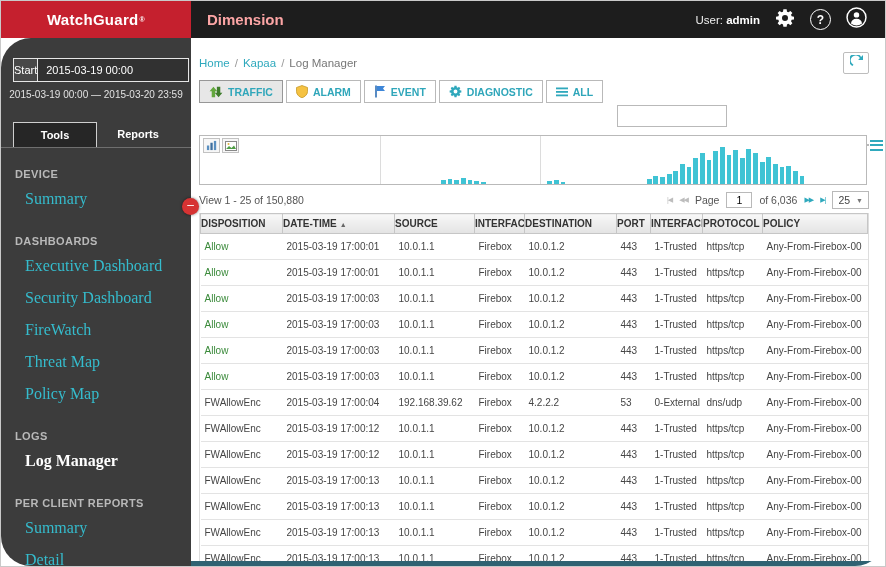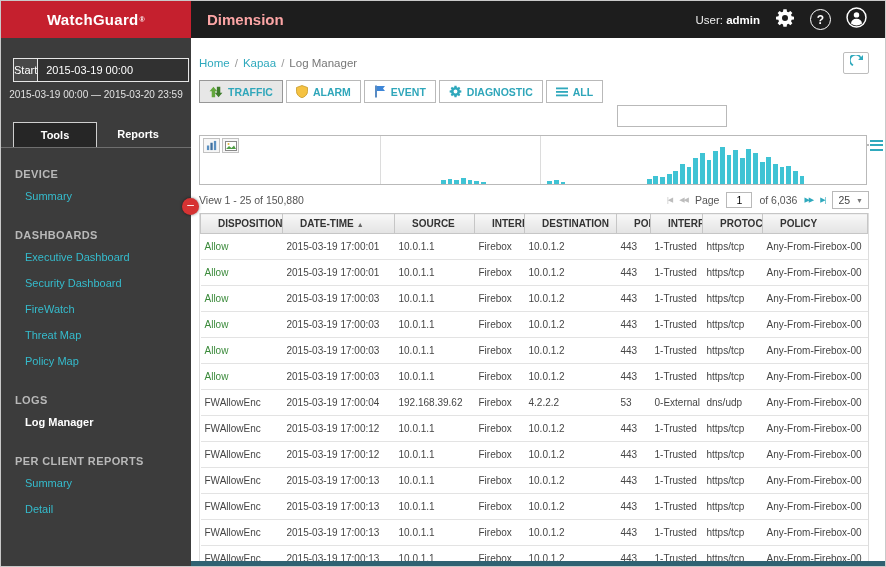--- a/index.html
+++ b/index.html
@@ -12,34 +12,34 @@
         justify-content:center;font-weight:bold;font-size:15px;letter-spacing:.3px;}
   .logo sup{font-size:7px;margin-left:1px;}
   .app-title{color:#fca5a5;font-size:15px;font-weight:bold;margin-left:16px;}
   .top-right{margin-left:auto;display:flex;align-items:center;gap:15px;padding-right:18px;}
   .user-text{color:#eee;font-size:11.5px;}
   .user-text b{font-weight:bold;color:#fff;}
   .round-icon{width:21px;height:21px;border:1.5px solid #fff;border-radius:50%;color:#fff;display:flex;
         align-items:center;justify-content:center;font-size:12px;font-weight:bold;background:transparent;}
   .flat-icon{display:flex;align-items:center;}
   
-  .body-wrap{flex:1;display:flex;position:relative;overflow:hidden;}
+  .body-wrap{flex:1;display:flex;position:relative;overflow:hidden;border-radius:30px;}
   
   .sidebar{width:190px;background:#3c3c3c;flex:none;padding-top:20px;overflow:hidden;}
   .date-row{display:flex;margin:0 12px 7px;height:24px;}
   .date-label{width:50px;border:1px solid #e6e6e6;border-right:none;color:#fff;font-size:11px;display:flex;
         align-items:center;justify-content:center;background:#484848;}
   .date-value{flex:1;border:1px solid #e6e6e6;background:#313131;color:#fff;font-size:11px;
         padding-left:8px;font-family:inherit;outline:none;}
   .range-text{color:#e2e2e2;font-size:10px;text-align:center;margin-top:4px;}
   .side-tabs{display:flex;margin-top:22px;border-bottom:1px solid #6f6f6f;padding:0 12px;}
   .side-tab{flex:1;text-align:center;color:#fff;font-size:11px;font-weight:bold;padding:6px 0;cursor:pointer;}
   .side-tab.active{background:#262626;border:1px solid #cfcfcf;border-bottom:none;}
   .nav-title{color:#b9b9b9;font-size:11px;font-weight:bold;letter-spacing:.4px;margin:20px 14px 3px;}
-  .nav-item{color:#35bccd;font-size:11px;padding:7px 14px 7px 24px;cursor:pointer;}
+  .nav-item{color:#35bccd;font-size:16px;padding:7px 14px 7px 24px;cursor:pointer;font-family:Liberation Serif, serif;}
   .nav-item.active{color:#fff;font-weight:bold;}
   .collapse-btn{position:absolute;left:181px;top:160px;width:17px;height:17px;border-radius:50%;
         background:#d63333;color:#fff;font-size:12px;line-height:14px;text-align:center;z-index:9;
         box-shadow:0 0 3px rgba(0,0,0,.55);cursor:pointer;}
   
   .main{flex:1;display:flex;flex-direction:column;padding-left:8px;position:relative;overflow:hidden;background:#fff;}
   .crumb-row{display:flex;align-items:center;margin:14px 16px 0 0;height:22px;flex:none;}
   .crumb-link{color:#2fa9bd;font-size:11.5px;text-decoration:none;cursor:pointer;}
   .crumb-sep{color:#999;font-size:11.5px;margin:0 5px;}
   .crumb-cur{color:#777;font-size:11.5px;}
@@ -77,21 +77,21 @@
   .pg-icon.enabled{color:#2fa9bd;}
   .page-input{width:26px;height:16px;border:1px solid #b9b9b9;font-size:10.5px;text-align:center;
         outline:none;font-family:inherit;}
   .size-select{border:1px solid #b9b9b9;height:18px;display:flex;align-items:center;padding:0 5px;gap:6px;
         color:#444;font-size:10.5px;background:#fff;cursor:pointer;}
   .size-select .arrow{font-size:7px;color:#777;}
   
   .table-wrap{flex:1;overflow:hidden;margin-right:16px;border-left:1px solid #ddd;border-right:1px solid #ddd;}
   table{width:100%;border-collapse:collapse;table-layout:fixed;}
   th{background:linear-gradient(#f8f8f8,#e3e3e3);border:1px solid #c6c6c6;font-size:10px;color:#333;
-        text-align:left;padding:4px 17px;white-space:nowrap;overflow:hidden;font-weight:bold;cursor:pointer;}
+        text-align:left;padding:4px 0;white-space:nowrap;overflow:hidden;font-weight:bold;cursor:pointer;}
   .sort{font-size:7px;color:#666;margin-left:3px;}
   td{font-size:10px;color:#454545;padding:7px 4px;border-bottom:1px solid #e3e3e3;white-space:nowrap;overflow:hidden;}
   tr{background:#fff;}
   .disp-allow{color:#3a8a3a;}
   .bottom-bar{position:absolute;left:0;right:0;bottom:0;height:5px;background:#2f6272;}
 </style>
 </head>
 <body>
 
 <header class="topbar">

